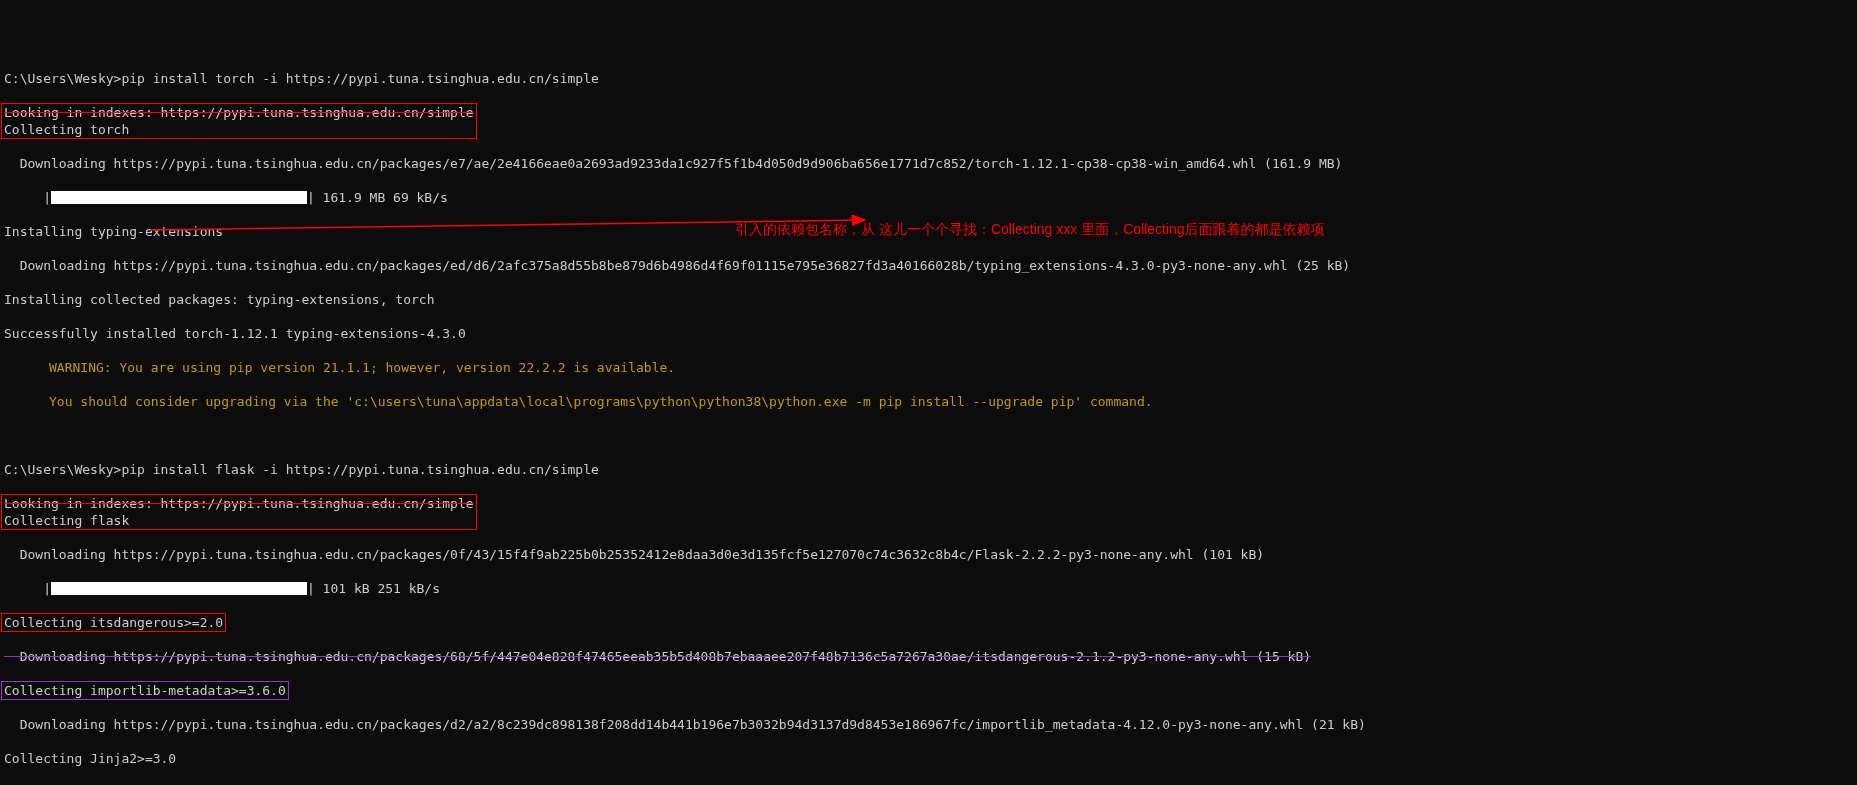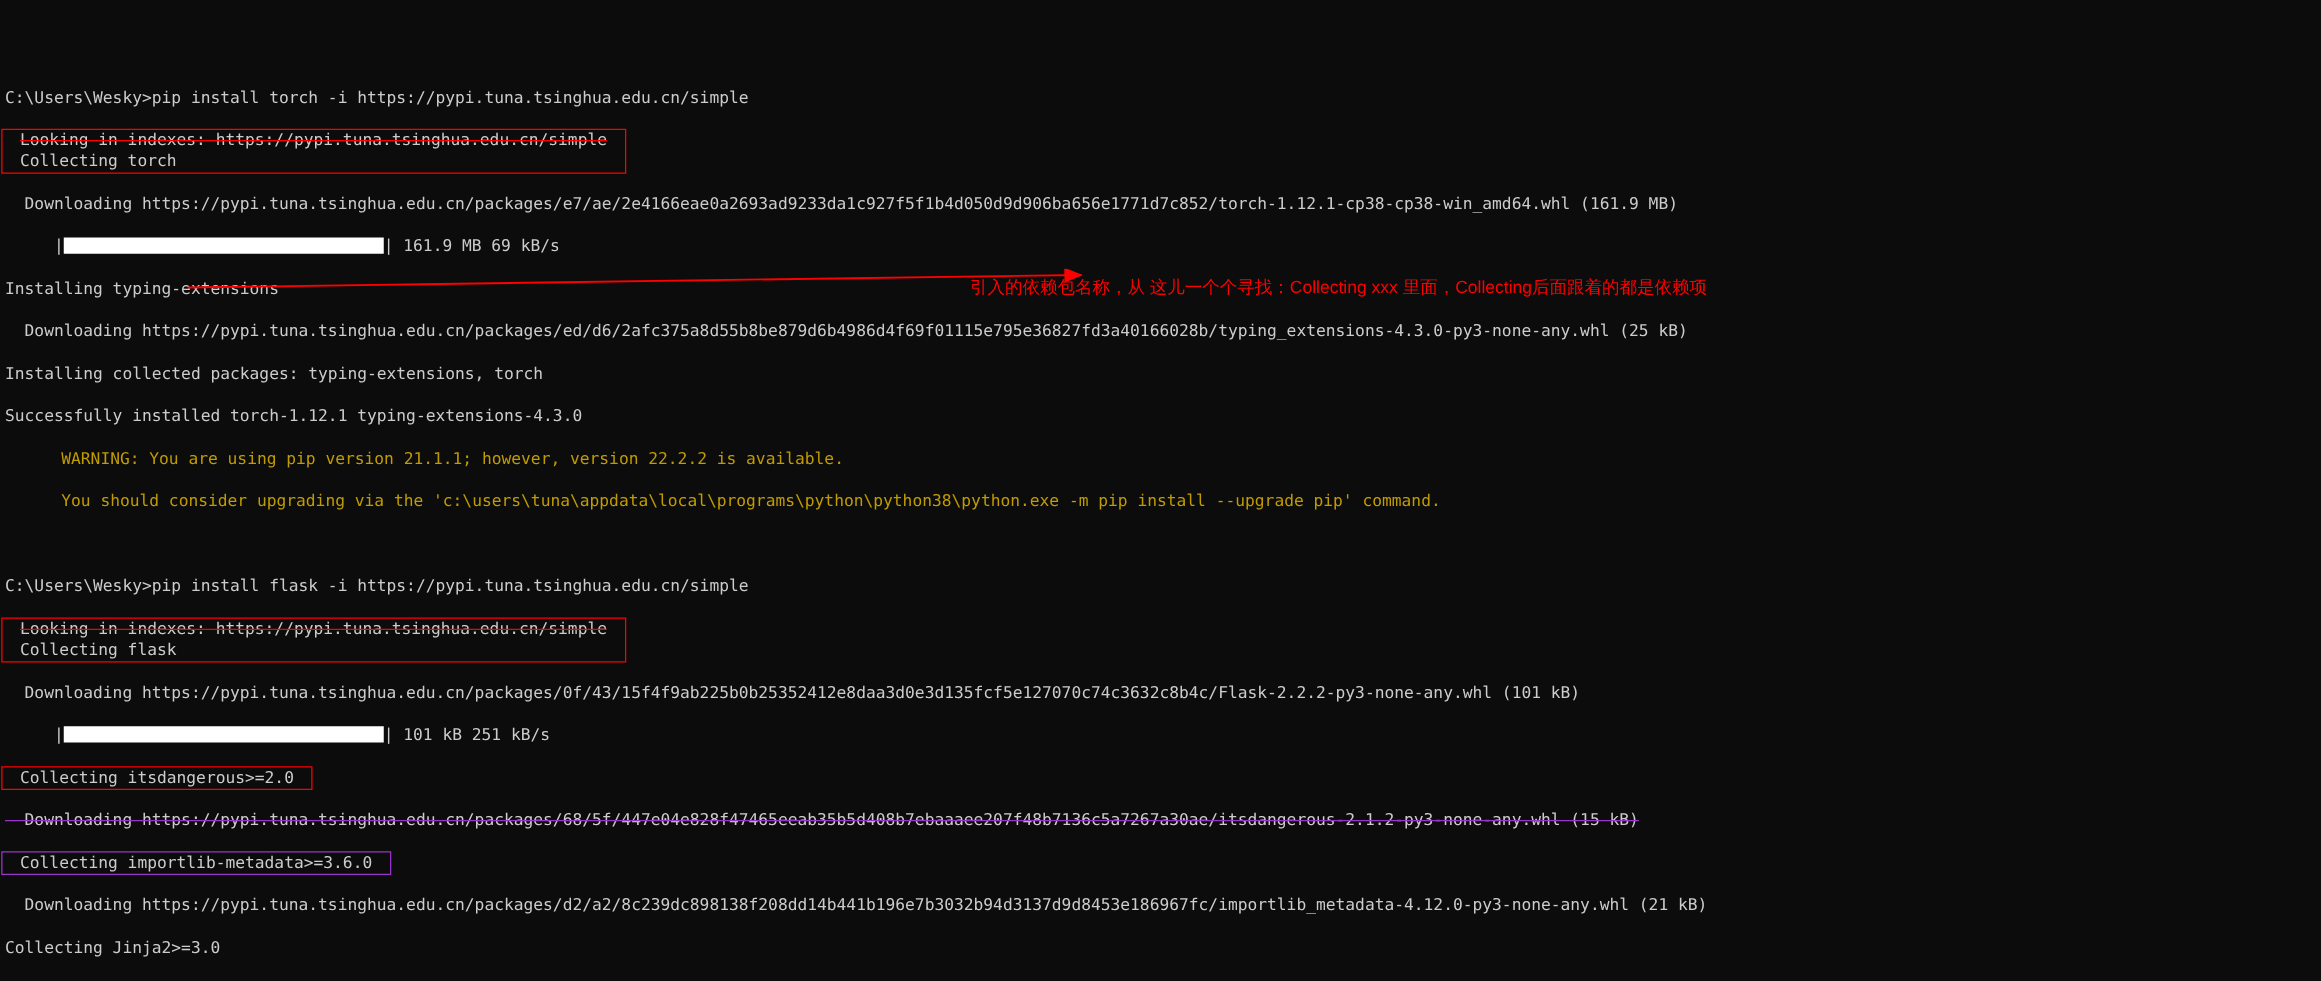--- a/index.html
+++ b/index.html
@@ -11,22 +11,22 @@
     line-height: 17px;
     padding: 2px 4px;
     white-space: pre;
     overflow: hidden;
     width: 1857px;
     height: 785px;
     position: relative;
   }
   .line { display: block; position: relative; }
   .warn { color: #c19c00; margin-left: 45px; }
-  .box-red { border: 1px solid #ff0000; display: inline-block; padding: 0 14px; margin: -1px -3px; }
-  .box-purple { border: 1px solid #9933cc; display: inline-block; padding: 0 14px; margin: -1px -3px; }
+  .box-red { border: 1px solid #ff0000; display: inline-block; padding: 0 2px; margin: -1px -3px; }
+  .box-purple { border: 1px solid #9933cc; display: inline-block; padding: 0 2px; margin: -1px -3px; }
   .strike { text-decoration: line-through; text-decoration-color: #ff0000; }
   .strike-p { text-decoration: line-through; text-decoration-color: #9933cc; }
   .progress-bar {
     display: inline-block;
     background: #ffffff;
     height: 13px;
     vertical-align: middle;
     margin-top: -2px;
   }
   .annotation {
@@ -92,16 +92,16 @@
 
 <svg class="arrow" style="left:150px; top:215px;" width="730" height="60">
   <defs>
     <marker id="ah" markerWidth="10" markerHeight="8" refX="9" refY="4" orient="auto">
       <polygon points="0 0, 10 4, 0 8" fill="#ff0000"></polygon>
     </marker>
   </defs>
   <line x1="0" y1="15" x2="715" y2="5" stroke="#ff0000" stroke-width="1.5" marker-end="url(#ah)"></line>
 </svg>
 
-<div class="annotation" style="left:776px; top:221px;">引入的依赖包名称，从 这儿一个个寻找：Collecting xxx 里面，Collecting后面跟着的都是依赖项</div>
+<div class="annotation" style="left:735px; top:221px;">引入的依赖包名称，从 这儿一个个寻找：Collecting xxx 里面，Collecting后面跟着的都是依赖项</div>
 
 
 
 
 </body></html>

